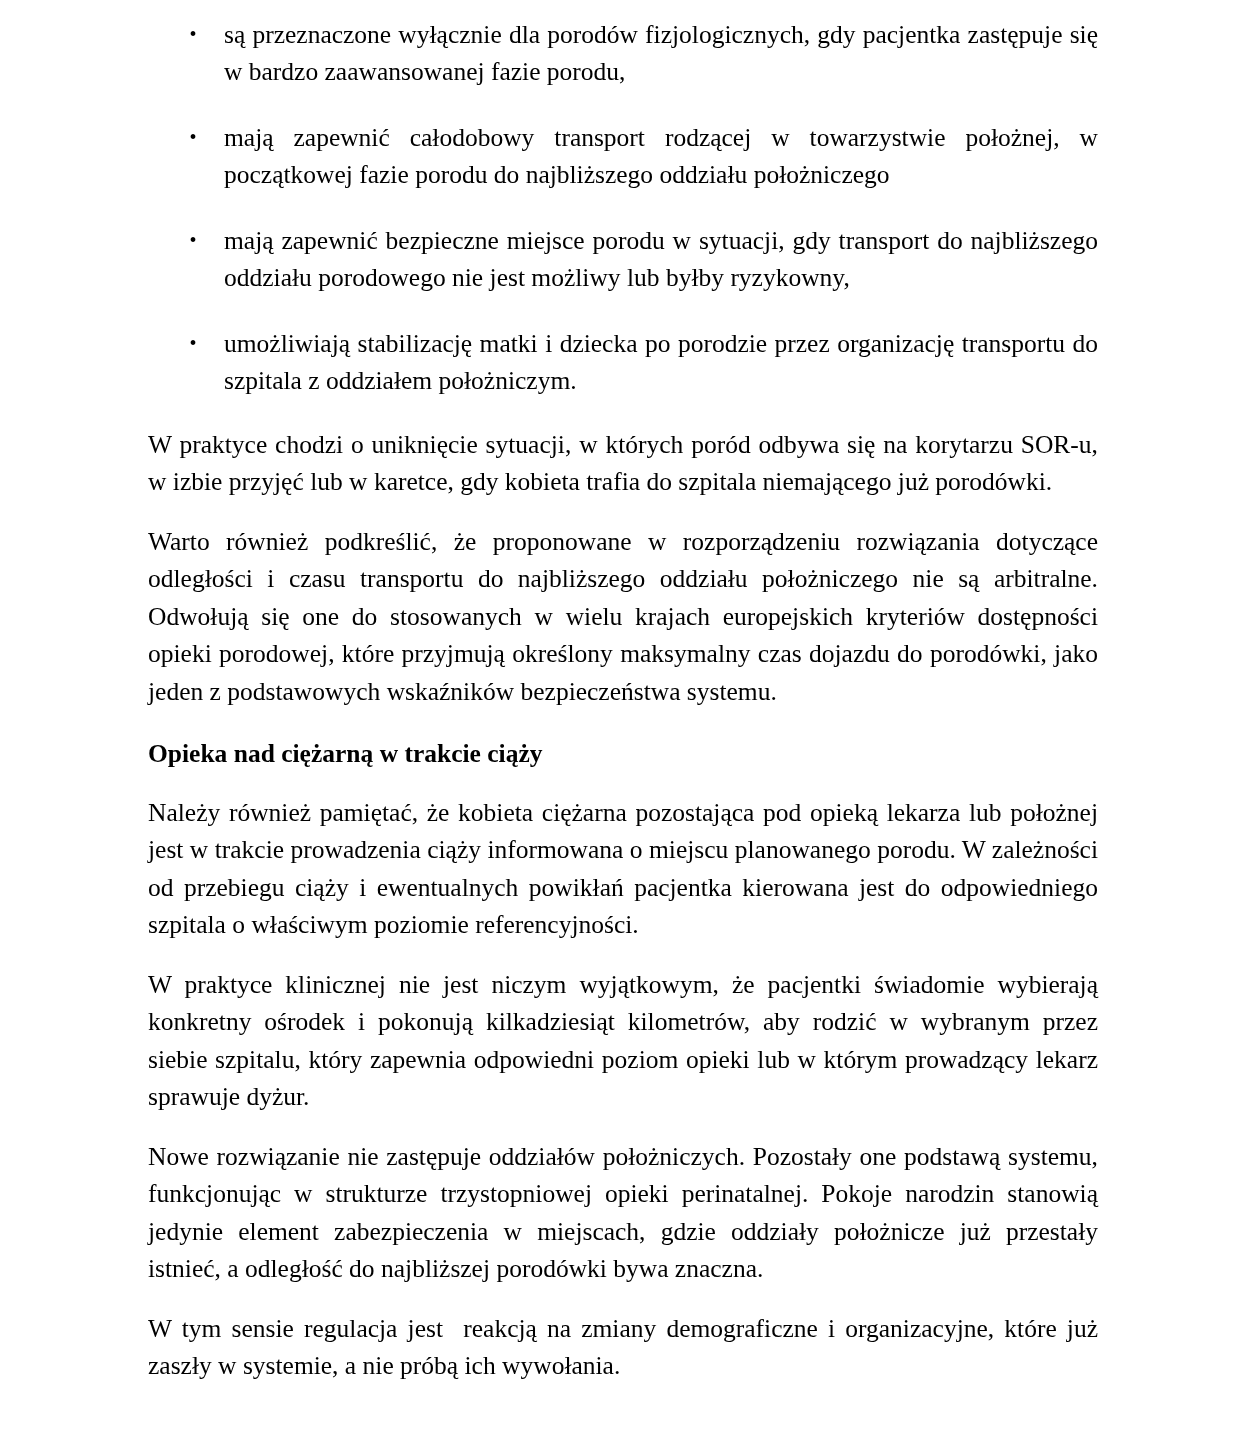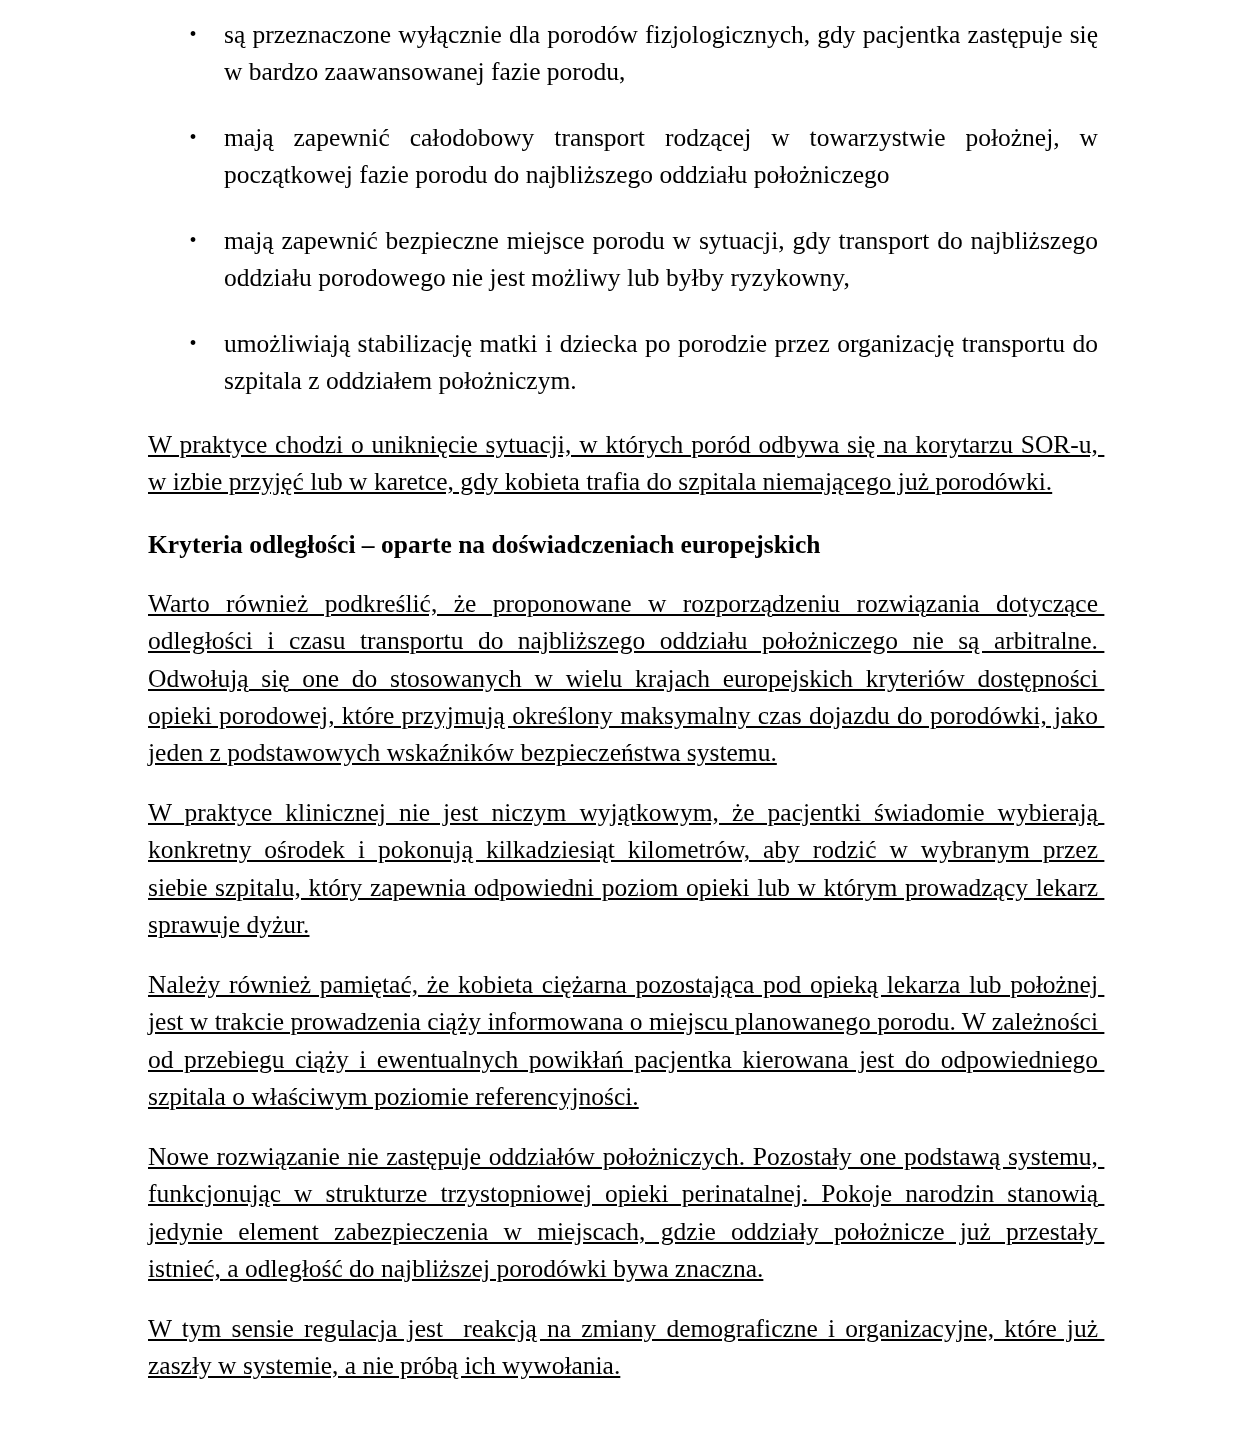--- a/index.html
+++ b/index.html
@@ -53,21 +53,20 @@
     display: block;
   }
   
   .para {
     font-size: 25.5px;
     line-height: 1.47;
     text-align: justify;
     text-justify: inter-word;
     margin: 0 0 22px 0;
     white-space: pre-wrap;
-    text-decoration: underline;
   }
   .para.first-after-list {
     margin-top: 26px;
   }
   
   .heading {
     font-size: 25.5px;
     font-weight: bold;
     line-height: 1.4;
     margin: 0 0 22px 0;
@@ -96,27 +95,27 @@
       <span class="bullet-text">mają zapewnić bezpieczne miejsce porodu w sytuacji, gdy transport do najbliższego oddziału porodowego  nie jest możliwy lub byłby ryzykowny,</span>
     </li>
     <li class="bullet-item">
       <span class="bullet-dot">•</span>
       <span class="bullet-text">umożliwiają stabilizację matki i dziecka po porodzie przez organizację transportu do szpitala z oddziałem położniczym.</span>
     </li>
   </ul>
 
   <p class="para first-after-list">W praktyce chodzi o uniknięcie sytuacji, w których poród odbywa się na korytarzu SOR-u, w izbie przyjęć lub w karetce, gdy kobieta trafia do szpitala niemającego już porodówki.</p>
 
-  <h2 class="heading block-gap-top">Kryteria odległości – oparte na doświadczeniach europejskich</h2>
 
   <p class="para">Warto również podkreślić, że proponowane w rozporządzeniu rozwiązania dotyczące odległości i czasu transportu do najbliższego oddziału położniczego nie są arbitralne. Odwołują się one do stosowanych w wielu krajach europejskich kryteriów dostępności opieki porodowej, które przyjmują określony maksymalny czas dojazdu do porodówki, jako jeden z podstawowych wskaźników bezpieczeństwa systemu.</p>
 
+  <h2 class="heading block-gap-top">Opieka nad ciężarną w trakcie ciąży</h2>
+
+  <p class="para">Należy również pamiętać, że kobieta ciężarna pozostająca pod opieką lekarza lub położnej jest w trakcie prowadzenia ciąży informowana o miejscu planowanego porodu. W zależności od przebiegu ciąży i ewentualnych powikłań pacjentka kierowana jest do odpowiedniego szpitala o właściwym poziomie referencyjności.</p>
 
   <p class="para">W praktyce klinicznej nie jest niczym wyjątkowym, że pacjentki świadomie wybierają konkretny ośrodek i pokonują kilkadziesiąt kilometrów, aby rodzić w wybranym przez siebie szpitalu, który zapewnia odpowiedni poziom opieki lub w którym prowadzący lekarz sprawuje dyżur.</p>
-
-  <p class="para">Należy również pamiętać, że kobieta ciężarna pozostająca pod opieką lekarza lub położnej jest w trakcie prowadzenia ciąży informowana o miejscu planowanego porodu. W zależności od przebiegu ciąży i ewentualnych powikłań pacjentka kierowana jest do odpowiedniego szpitala o właściwym poziomie referencyjności.</p>
 
 
   <p class="para">Nowe rozwiązanie nie zastępuje oddziałów położniczych. Pozostały one podstawą systemu, funkcjonując w strukturze trzystopniowej opieki perinatalnej. Pokoje narodzin stanowią jedynie element zabezpieczenia w miejscach, gdzie oddziały położnicze już przestały istnieć, a odległość do najbliższej porodówki bywa znaczna.</p>
 
   <p class="para">W tym sensie regulacja jest  reakcją na zmiany demograficzne i organizacyjne, które już zaszły w systemie, a nie próbą ich wywołania.</p>
 
 </div>
 
 </body></html>

